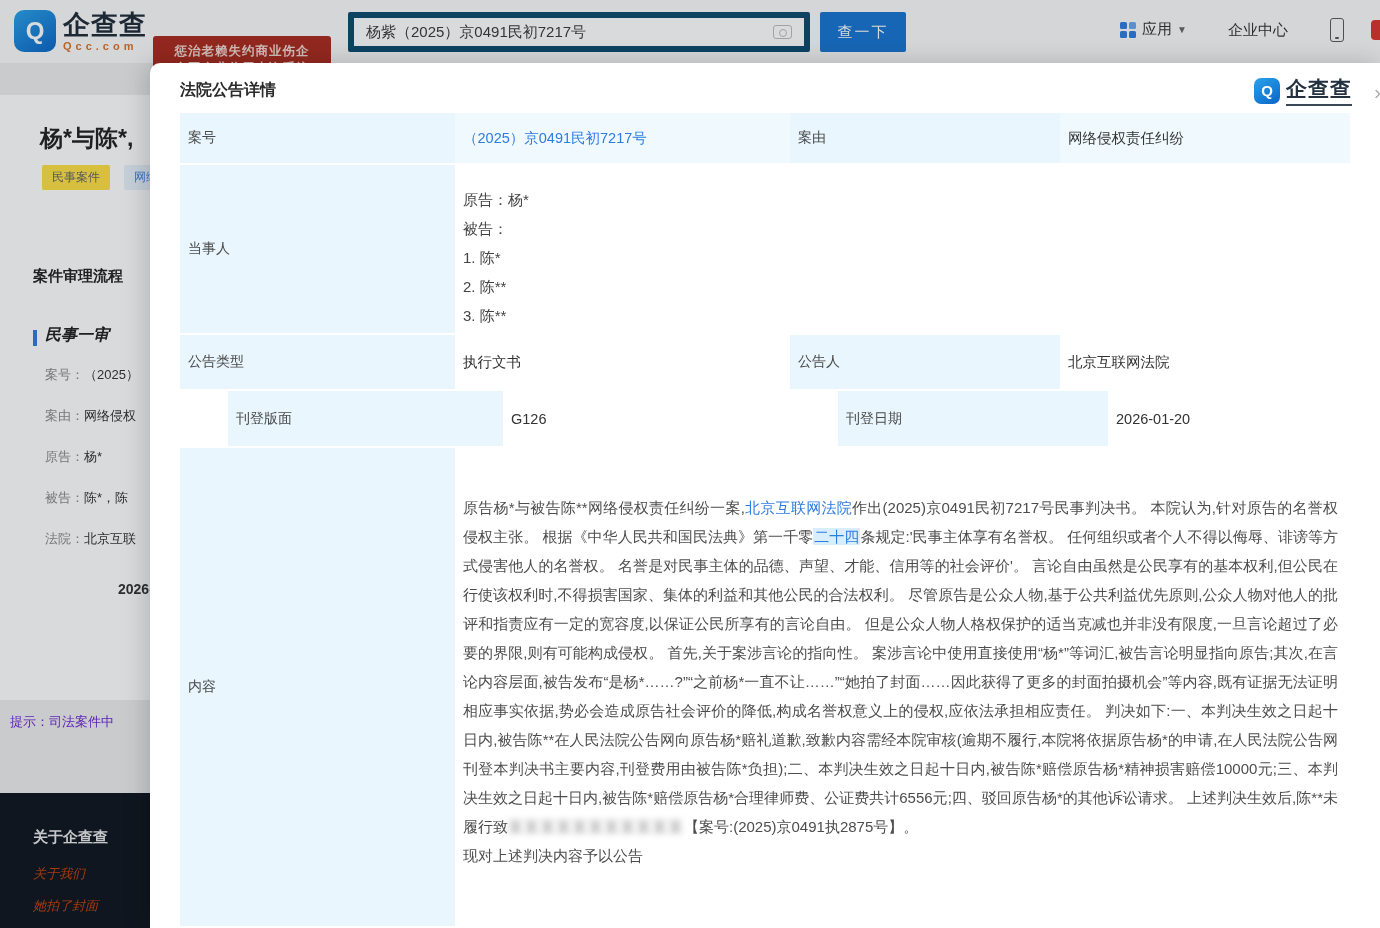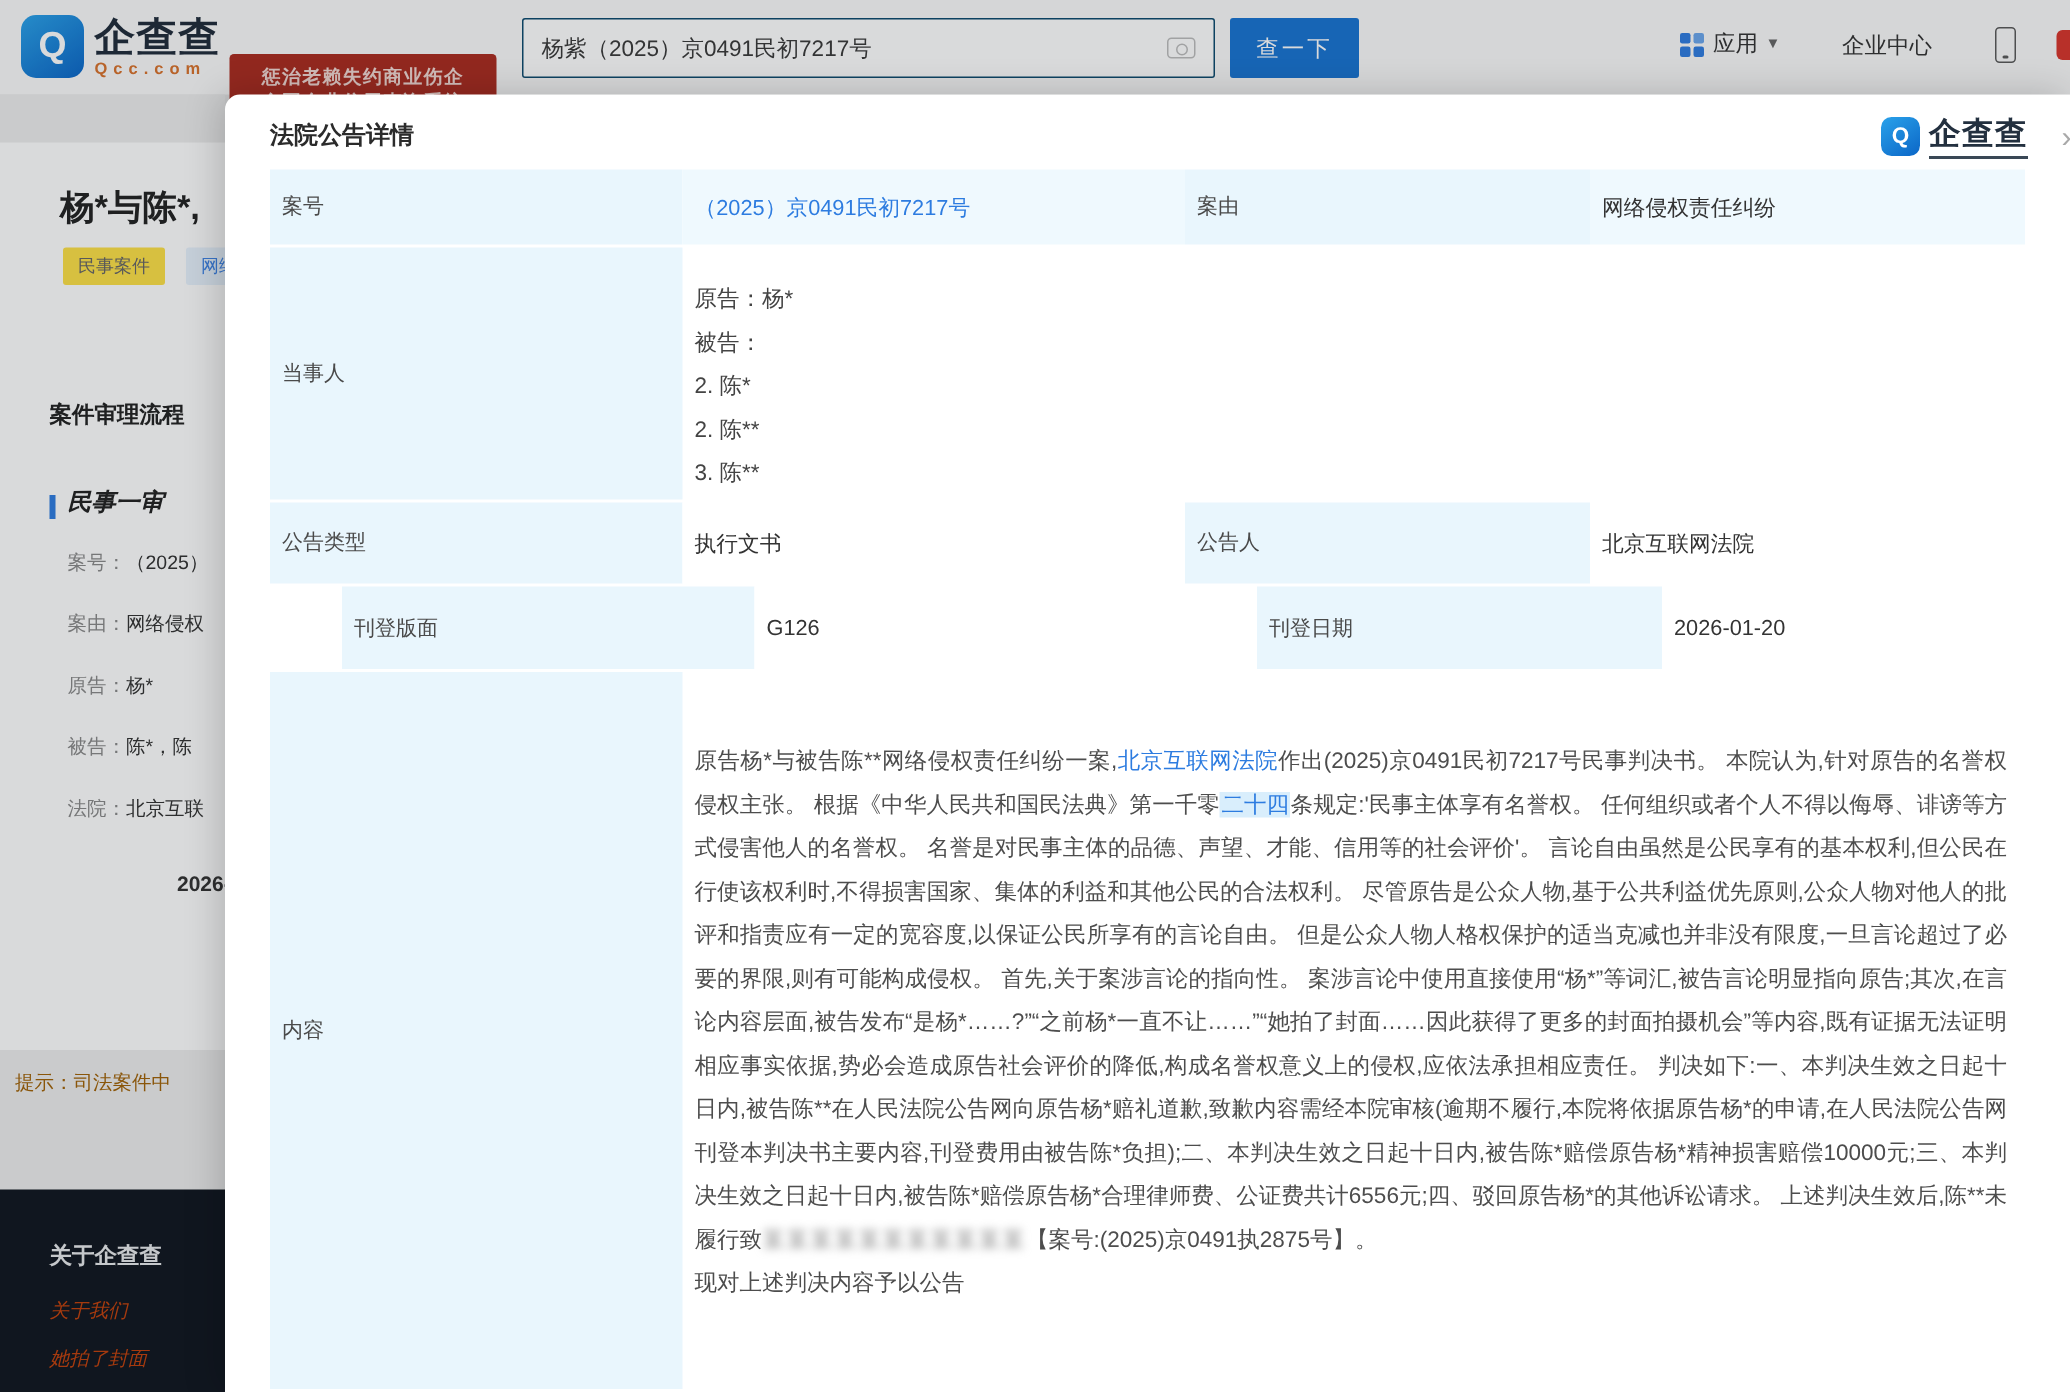--- a/index.html
+++ b/index.html
@@ -10,21 +10,21 @@
   .navbar { position:absolute; left:0; top:0; width:1380px; height:63px; background:#fbfbfb; z-index:1; }
   .logo-wrap { position:absolute; left:14px; top:10px; display:flex; align-items:flex-start; }
   .qcc-icon { width:42px; height:42px; border-radius:10px; background:linear-gradient(145deg,#2aa2ea,#0b66c7);
               color:#fff; font-weight:bold; font-size:24px; display:flex; align-items:center; justify-content:center; }
   .qcc-icon.small { width:26px; height:26px; border-radius:7px; font-size:15px; }
   .brand-col { margin-left:7px; }
   .brand-name { font-size:27px; font-weight:900; color:#1f2b3a; line-height:30px; letter-spacing:1px; }
   .brand-domain { font-size:11px; color:#d8722c; letter-spacing:4px; font-weight:bold; }
   .promo { position:absolute; left:153px; top:7px; width:178px; height:49px; background:#ab2b1f; border-radius:3px;
            color:#f3d9d4; font-size:12.5px; font-weight:bold; text-align:center; padding-top:7px; line-height:17px; letter-spacing:1px;margin-top:29px; }
-  .search-box { position:absolute; left:348px; top:12px; width:462px; height:40px; background:#ffffff; border:1px solid #0c4a6e;
+  .search-box { position:absolute; left:348px; top:12px; width:462px; height:40px; background:#ffffff; border:6px solid #0c4a6e;
                 border-radius:2px; display:flex; align-items:center; }
   .search-input { flex:1; border:0; outline:none; background:transparent; font-size:15px; color:#3a3a3a; padding:0 12px;
                   font-family:"Liberation Sans","DejaVu Sans",sans-serif; }
   .cam-icon { width:19px; height:14px; border:1.6px solid #bdbdbd; border-radius:3px; margin-right:12px; position:relative; }
   .cam-icon:after { content:""; position:absolute; left:5px; top:2.5px; width:6px; height:6px; border:1.4px solid #bdbdbd; border-radius:50%; }
   .search-btn { position:absolute; left:820px; top:12px; width:86px; height:40px; background:#1874d2; color:#fff;
                 font-size:15px; border:0; border-radius:2px; letter-spacing:2px; cursor:pointer; }
   .nav-apps { position:absolute; left:1120px; top:20px; display:flex; align-items:center; font-size:15px; color:#333; }
   .grid-icon { width:16px; height:16px; margin-right:6px; display:grid; grid-template-columns:7px 7px; grid-template-rows:7px 7px; gap:2px; }
   .grid-icon i { background:#2f7de0; border-radius:1.5px; }
@@ -43,21 +43,21 @@
   .badge-grey { background:#fde047; color:#666; font-size:12px; padding:4px 10px; border-radius:2px; }
   .badge-blue { background:#e7f2fd; color:#3f84e6; font-size:12px; padding:4px 10px; border-radius:2px; margin-left:14px; }
   .bg-section { position:absolute; left:33px; top:204px; font-size:15px; font-weight:bold; color:#222; white-space:nowrap; }
   .bg-stage { position:absolute; left:33px; top:262px; display:flex; align-items:flex-end; white-space:nowrap;font-style:italic; }
   .stage-bar { width:4px; height:16px; background:#2f7de0; margin-right:8px; }
   .stage-text { font-size:16px; font-weight:bold; color:#222; }
   .bg-field { position:absolute; left:45px; font-size:13px; white-space:nowrap; }
   .bg-field .fl { color:#8a8a8a; }
   .bg-field .fv { color:#333; }
   .bg-date { position:absolute; left:118px; top:518px; font-size:14px; font-weight:bold; color:#333; white-space:nowrap; }
-  .bg-hint { position:absolute; left:10px; top:650px; font-size:13px; color:#a16207; white-space:nowrap; }
+  .bg-hint { position:absolute; left:10px; top:650px; font-size:13px; color:#6d28d9; white-space:nowrap; }
   .bg-footer { position:absolute; left:0; top:730px; width:150px; height:135px; background:#10161f; }
   .bg-footer .ft-title { position:absolute; left:33px; top:35px; font-size:15px; font-weight:bold; color:#e8eaec; white-space:nowrap; }
   .bg-footer .ft-link { position:absolute; left:33px; font-size:13px; color:#c2410c; white-space:nowrap;font-style:italic; }
 
   
   .overlay { position:absolute; inset:0; background:rgba(18,24,32,0.16); z-index:5; }
 
   
   .modal { position:absolute; left:150px; top:63px; width:1230px; height:865px; background:#ffffff;
            border-radius:10px 0 0 0; z-index:10; box-shadow:-4px 0 24px rgba(0,0,0,0.18); }
@@ -183,21 +183,21 @@
         </div>
       <div class="cell c-l2 lbl">案由</div>
       <div class="cell c-v2 val">网络侵权责任纠纷</div>
     </div>
 
     <div class="t-row row-parties">
       <div class="cell c-l1 lbl">当事人</div>
       <div class="parties-val" style="flex:1">
         <div>原告：杨*</div>
         <div>被告：</div>
-        <div>2. 陈*</div>
+        <div>1. 陈*</div>
         <div>2. 陈**</div>
         <div>3. 陈**</div>
       </div>
     </div>
 
     <div class="t-row row-type">
       <div class="cell c-l1 lbl">公告类型</div>
       <div class="cell c-v1 val">执行文书</div>
       <div class="cell c-l2 lbl">公告人</div>
       <div class="cell c-v2 val">北京互联网法院</div>

